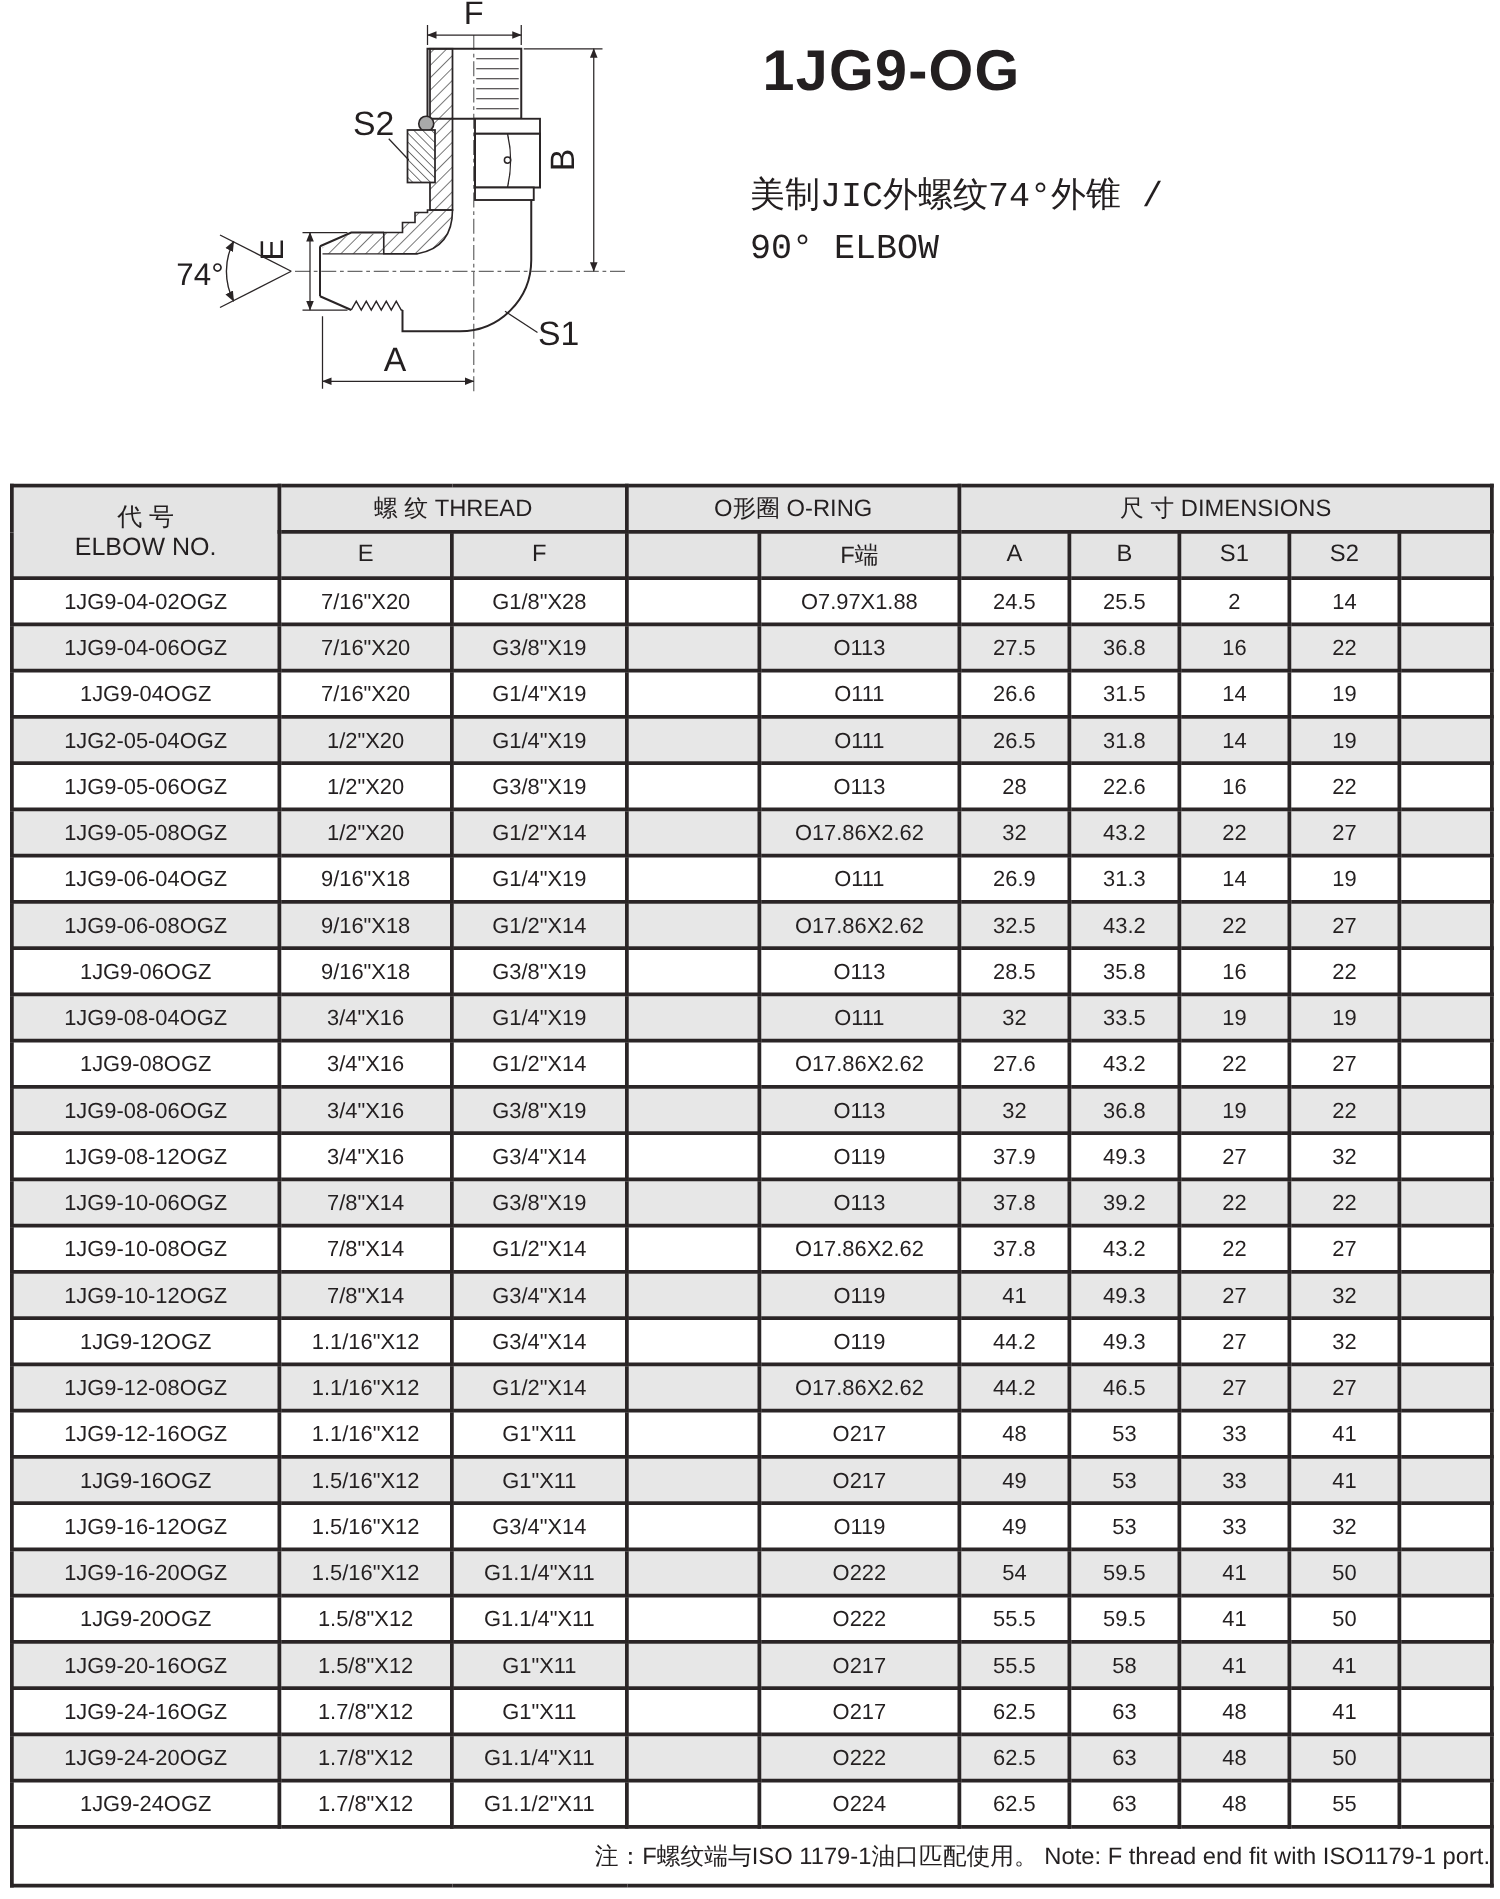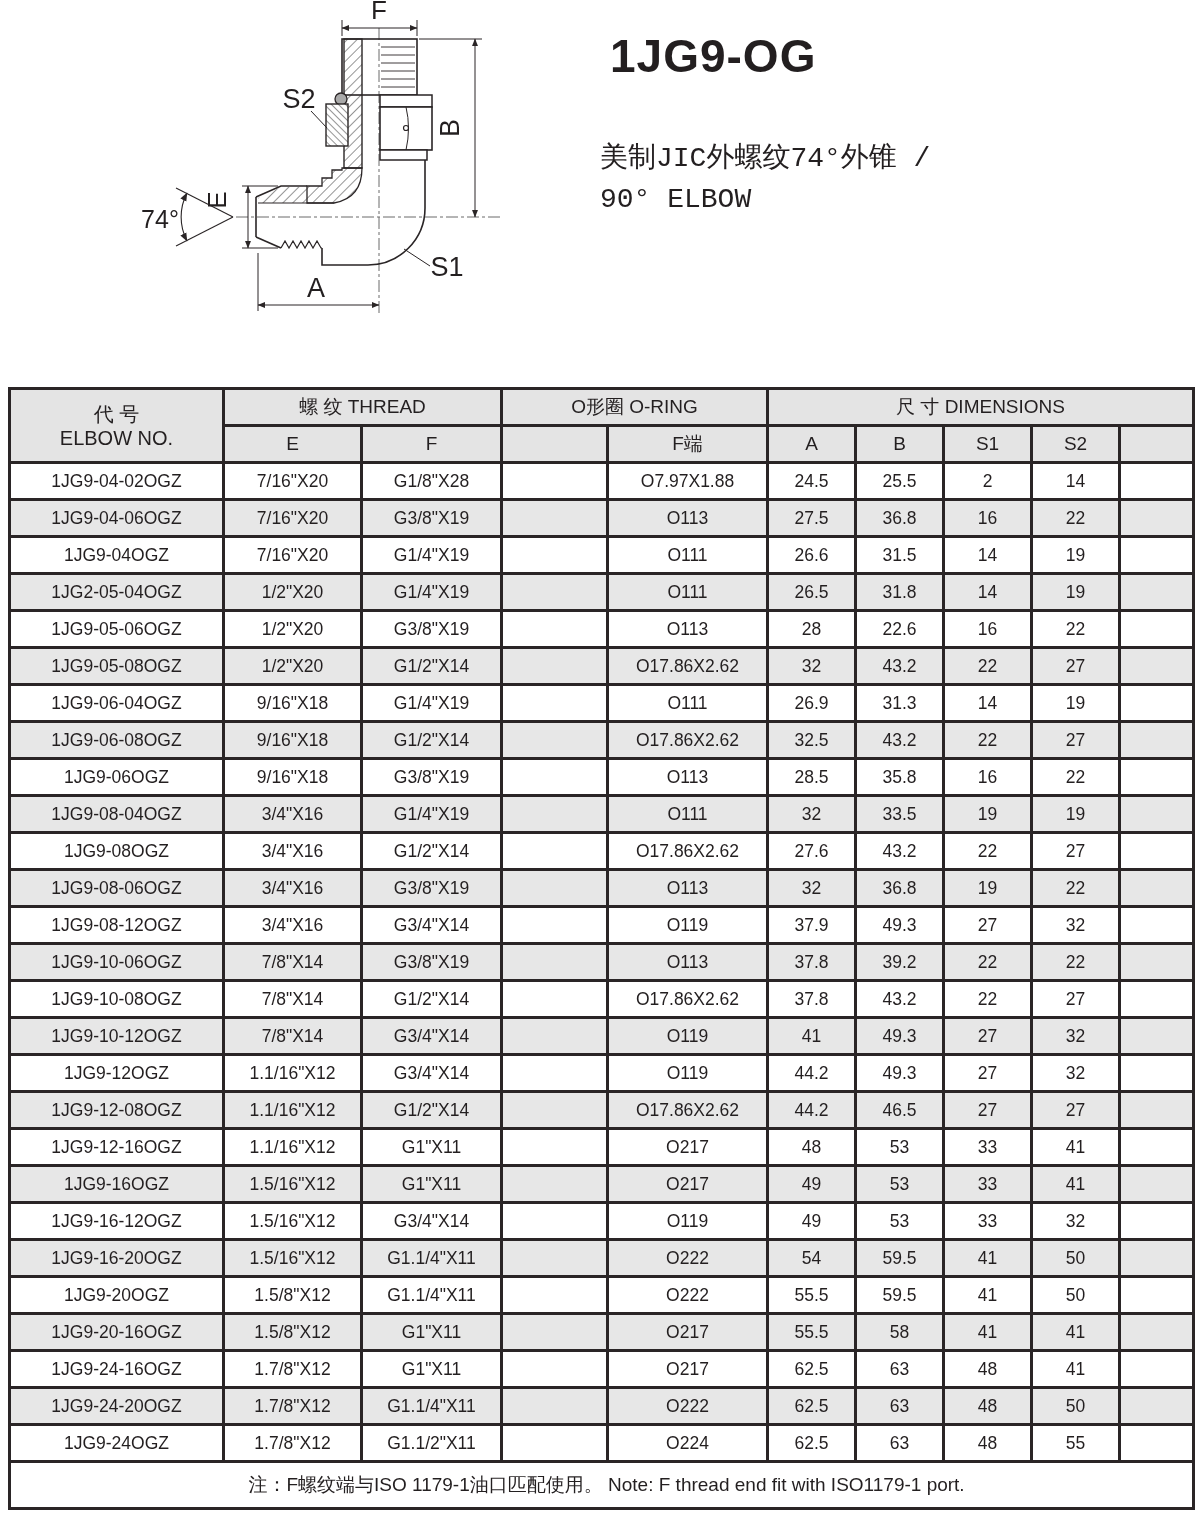--- a/index.html
+++ b/index.html
@@ -14,21 +14,21 @@
   .desc-block{position:absolute;left:600px;top:138px;width:600px;text-align:left;
     font-size:28px;line-height:41px;font-family:Liberation Mono, monospace;}
   table.spec-table{position:absolute;left:8px;top:387px;width:1184px;
     border-collapse:collapse;table-layout:fixed;}
   .spec-table th,.spec-table td{border:3px solid var(--border);text-align:center;
     padding:0;overflow:hidden;white-space:nowrap;font-weight:400;}
   .spec-table thead th{background:var(--header_bg);font-size:19px;height:34px;}
   .spec-table thead .part-head div{line-height:24px;font-size:20px;}
   .spec-table tbody td{height:34px;font-size:17.5px;background:#ffffff;}
   .spec-table tbody tr.alt td{background:var(--row_alt_bg);}
-  .spec-table tfoot td{height:44px;text-align:center;padding-left:10px;font-size:19px;background:#ffffff;}
+  .spec-table tfoot td{height:44px;text-align:right;padding-left:10px;font-size:19px;background:#ffffff;}
   svg text{font-family:"Liberation Sans",sans-serif;fill:var(--text);}
 </style>
 </head>
 <body style="--border: #2a2526; --text: #231f20; --header_bg: #e4e4e4; --row_alt_bg: #e7e7e7;">
 
 <div class="drawing-wrap">
 <svg viewBox="90 0 545 345" width="545" height="345">
   <defs>
     <pattern id="h1" width="7" height="7" patternUnits="userSpaceOnUse" patternTransform="rotate(45)">
       <line x1="0" y1="0" x2="0" y2="7" stroke="#3c3c3c" stroke-width="1.1"></line>

